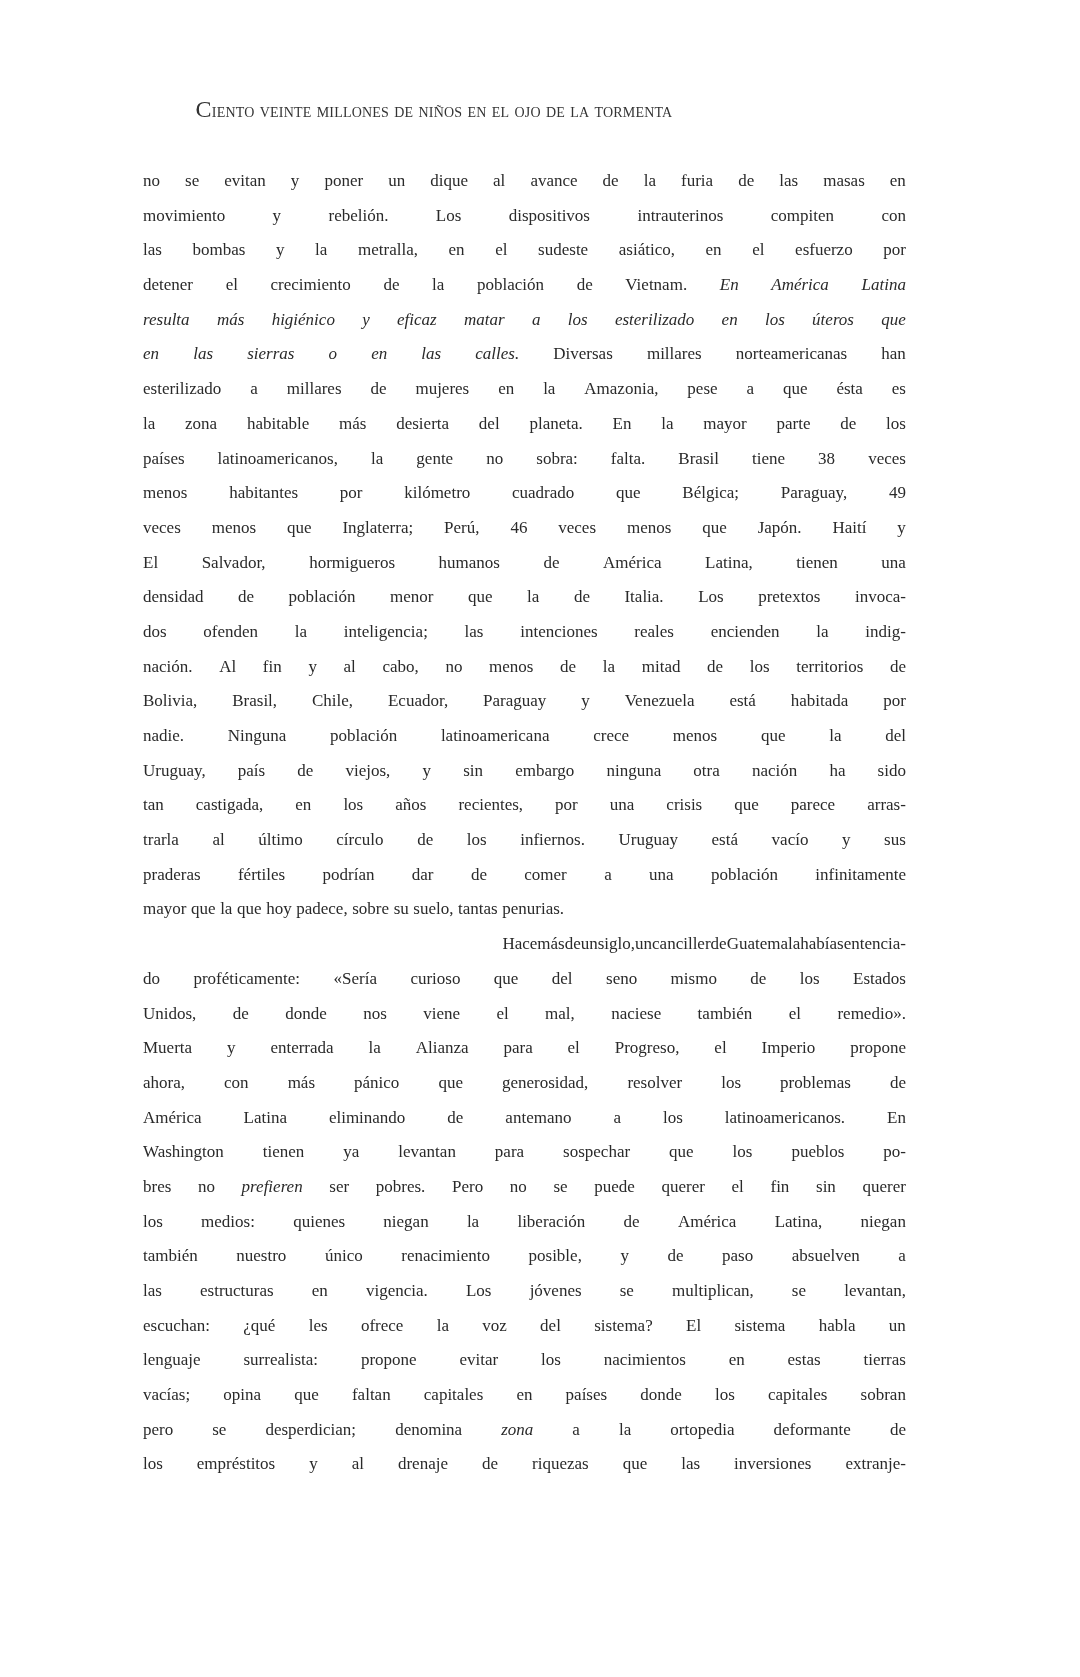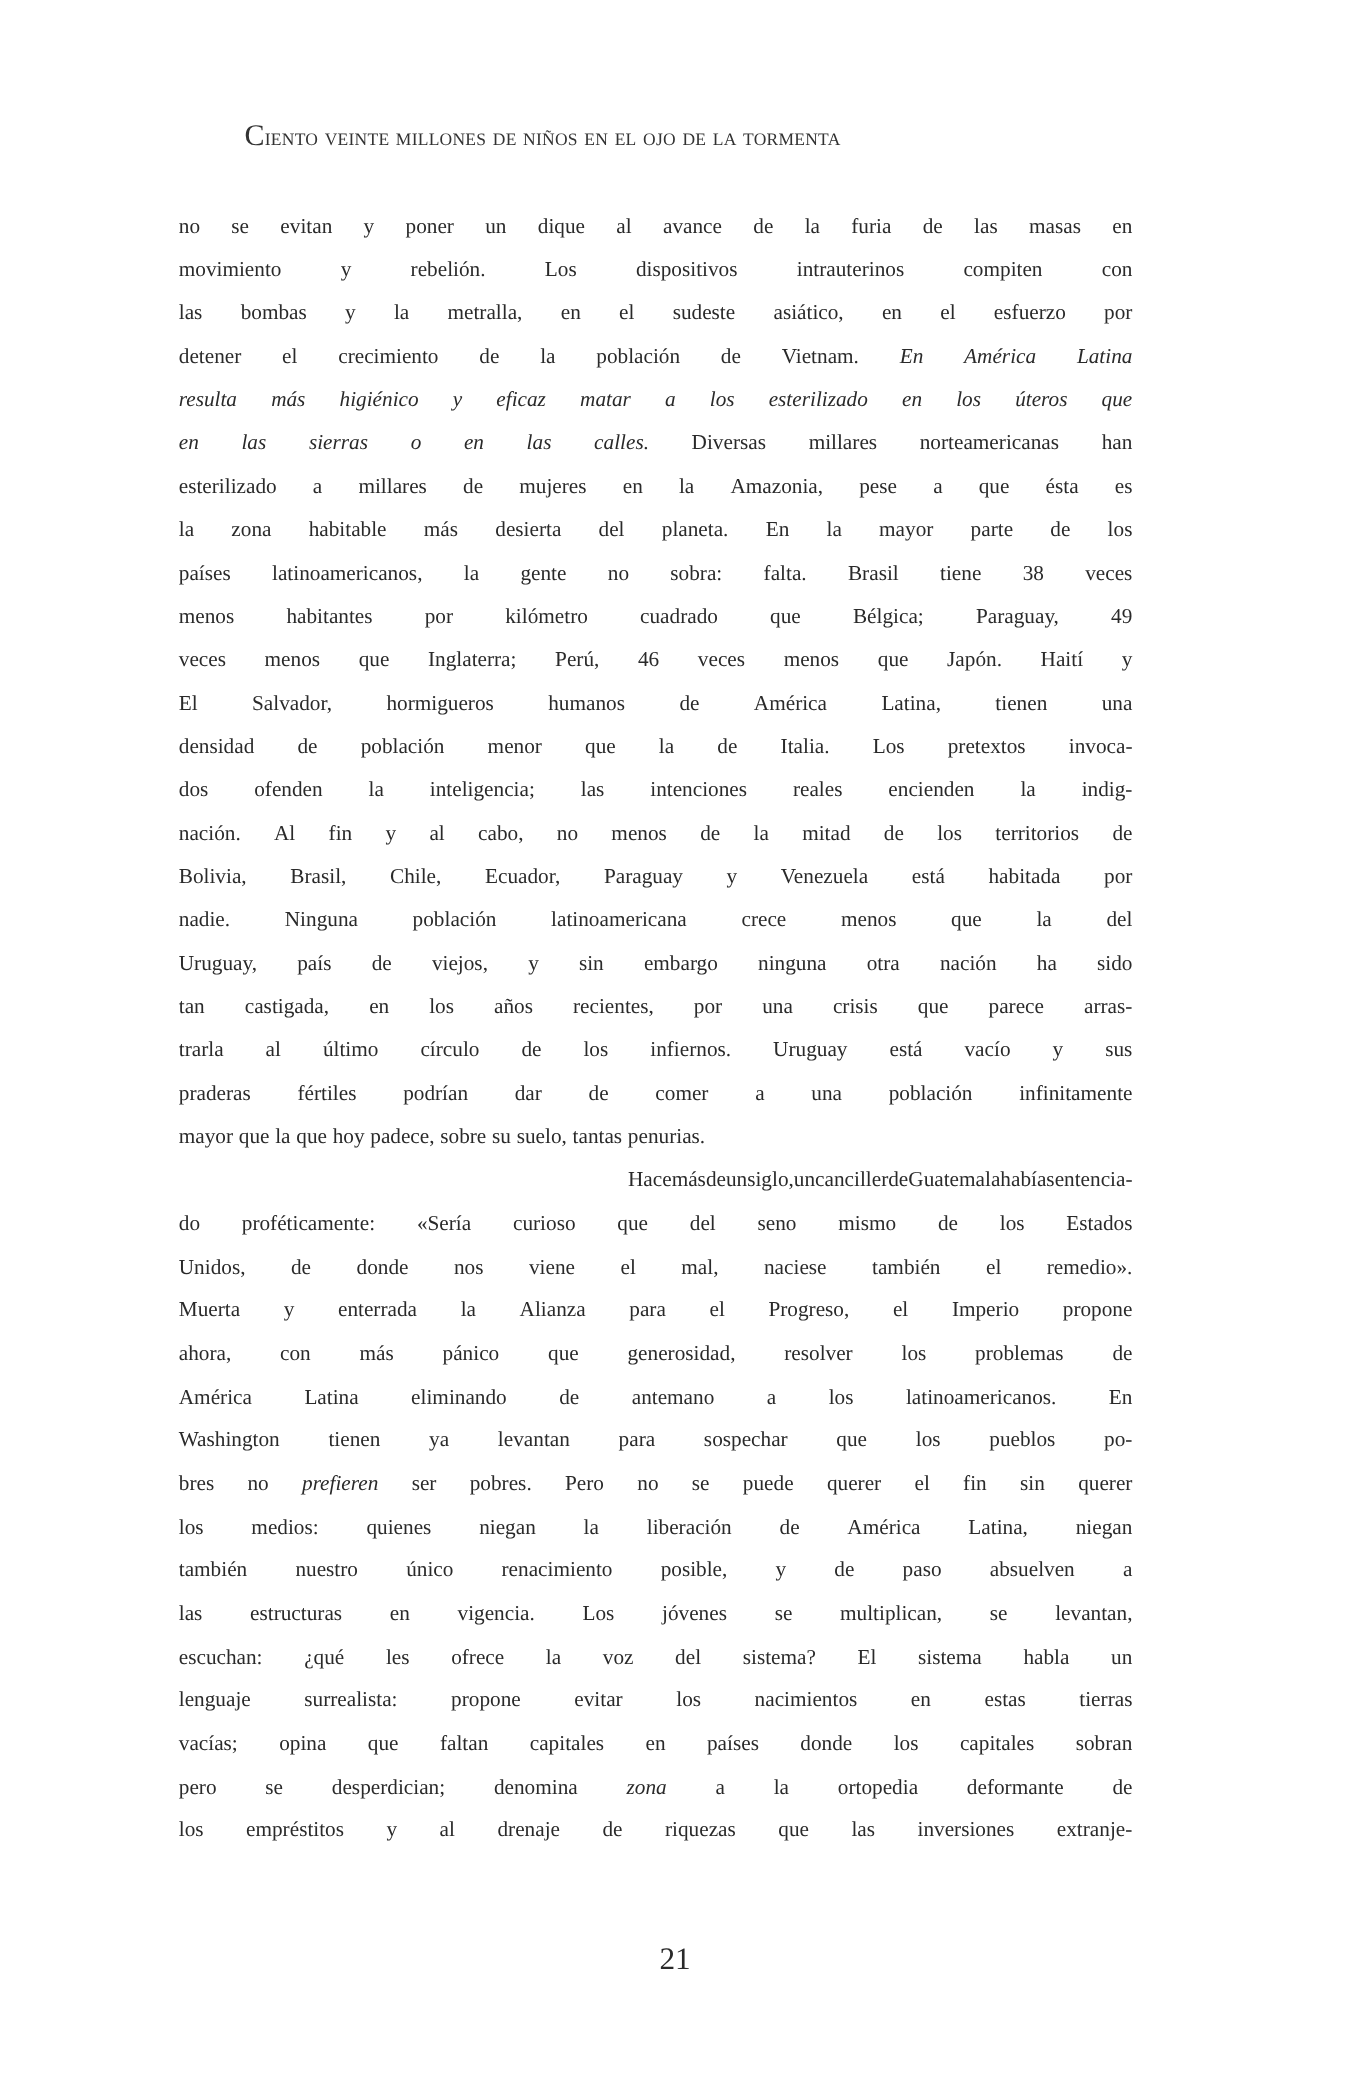--- a/index.html
+++ b/index.html
@@ -569,14 +569,13 @@
           <span>de</span>
           <span>riquezas</span>
           <span>que</span>
           <span>las</span>
           <span>inversiones</span>
           <span>extranje-</span>
         </div>
       </div>
     </div>
 
-  <div class="page-number">21</div>
 </div>
 
 </body></html>

